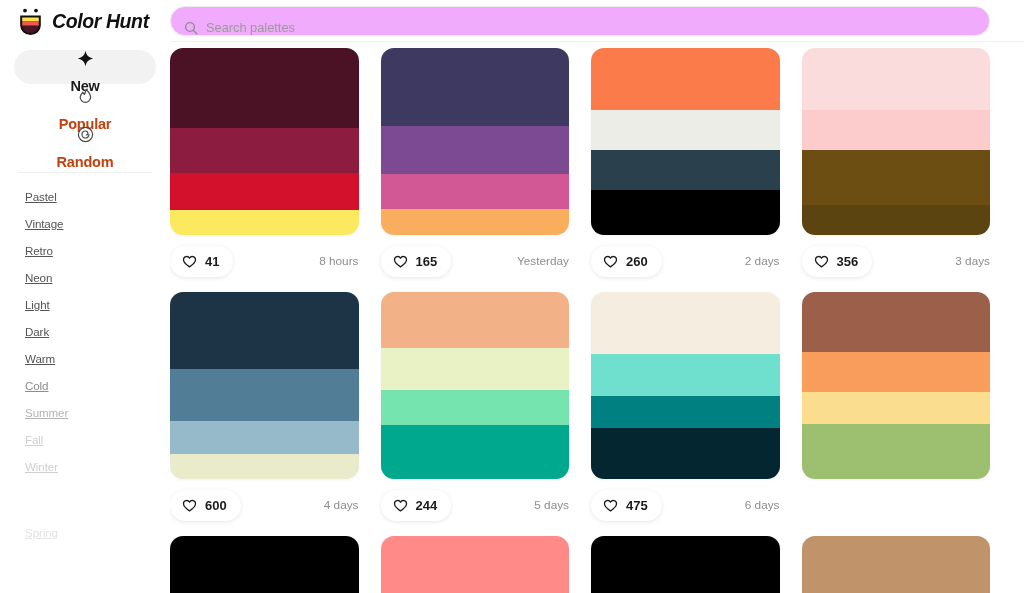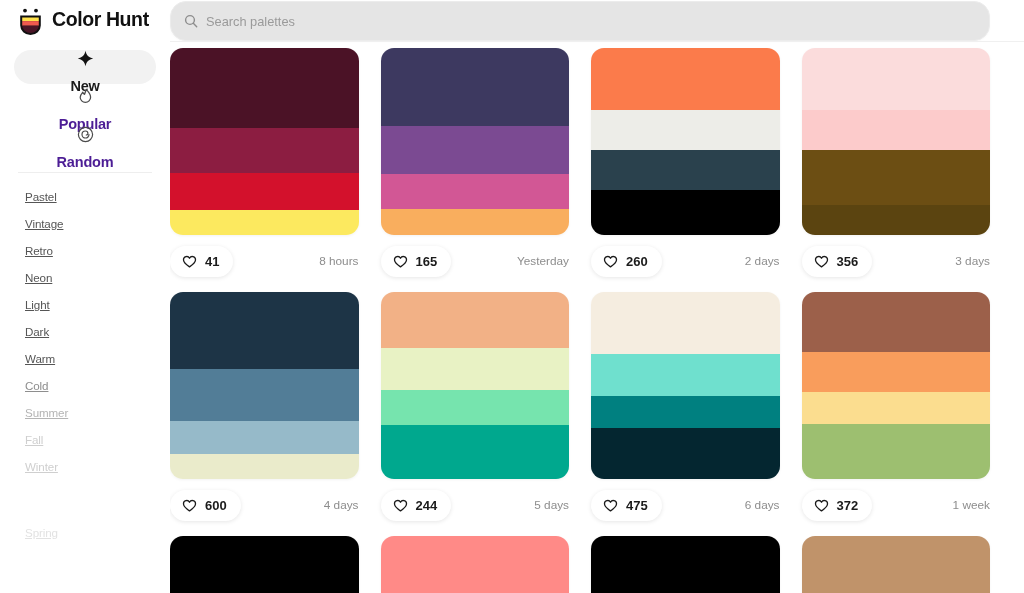--- a/index.html
+++ b/index.html
@@ -15,39 +15,41 @@
   
   .header {
     height: 42px;
     display: flex;
     align-items: center;
     position: relative;
   }
   .brand {
     width: 170px;
     display: flex;
+    align-items: center;
     gap: 9px;
     padding-left: 18px;
     flex: 0 0 170px;
+    font-style: italic;
   }
   .logo-mark { width: 25px; height: 27px; position: relative; display:block; }
   .brand-name {
     font-size: 19.5px;
     font-weight: bold;
     letter-spacing: -0.4px;
     color: #111111;
   }
   .search-wrap { flex: 1; padding-right: 34px; }
   .search-box {
-    height: 40px;
+    height: 30px;
     border: 1px solid #ececec;
     border-radius: 16px;
-    background: #e5e5e5;
-    display: flex;
-    align-items: center;
+    background: #f0abfc;
+    display: flex;
+    align-items: flex-end;
     gap: 8px;
     padding: 0 13px;
     box-shadow: 0 1px 2px rgba(0,0,0,0.025);
   }
   .search-icon { width: 14px; height: 14px; flex: 0 0 14px; display:block; }
   .search-input {
     border: none; outline: none; background: transparent;
     font-family: "Liberation Sans", sans-serif;
     font-size: 12.8px;
     color: #222;
@@ -77,21 +79,21 @@
     align-items: center;
     gap: 11px;
     padding: 0 14px;
     border-radius: 17px;
     margin-bottom: 4px;
     cursor: pointer;
     flex-direction: column;
   }
   .nav-item.active { background: #f2f2f2; }
   .nav-label { font-size: 14.5px; font-weight: bold; color: #1b1b1b; letter-spacing: -0.2px; }
-  .nav-item:not(.active) .nav-label { font-weight: bold; color: #4c1d95; }
+  .nav-item:not(.active) .nav-label { font-weight: bold; color: #c2410c; }
   .nav-icon { width: 17px; height: 17px; flex: 0 0 17px; display:block; }
 
   .divider {
     height: 1px; background: #eeeeee;
     margin: 12px 4px 10px 4px;
   }
 
   .tag-list { padding: 0 0 0 11px; }
   .tag {
     font-size: 11.6px;
@@ -353,29 +355,20 @@
               <div class="time-label">6 days</div>
             </div>
           </div>
           <div class="card">
             <div class="swatch">
               <div class="band" style="background: rgb(156, 96, 74); height: 32.0856%;"></div>
               <div class="band" style="background: rgb(249, 157, 92); height: 21.3904%;"></div>
               <div class="band" style="background: rgb(251, 221, 143); height: 17.1123%;"></div>
               <div class="band" style="background: rgb(157, 191, 112); height: 29.4118%;"></div>
             </div>
-            <div class="card-footer">
-              <div class="like-pill">
-                <span class="heart-icon"><svg viewBox="0 0 15 15" width="15" height="15">
-                    <path d="M7.5 12.9 C3.9 10.3 1.5 8.5 1.5 5.9 A3.2 3.2 0 0 1 7.5 4.2 A3.2 3.2 0 0 1 13.5 5.9 C13.5 8.5 11.1 10.3 7.5 12.9 Z" fill="none" stroke="#1b1b1b" stroke-width="1.3" stroke-linejoin="round"></path>
-                  </svg></span>
-                <span class="like-count">372</span>
-              </div>
-              <div class="time-label">1 week</div>
-            </div>
           </div>
           <div class="card">
             <div class="swatch">
               <div class="band" style="background: rgb(0, 0, 0); height: 32.0856%;"></div>
             </div>
           </div>
           <div class="card">
             <div class="swatch">
               <div class="band" style="background: rgb(255, 138, 135); height: 32.0856%;"></div>
             </div>

